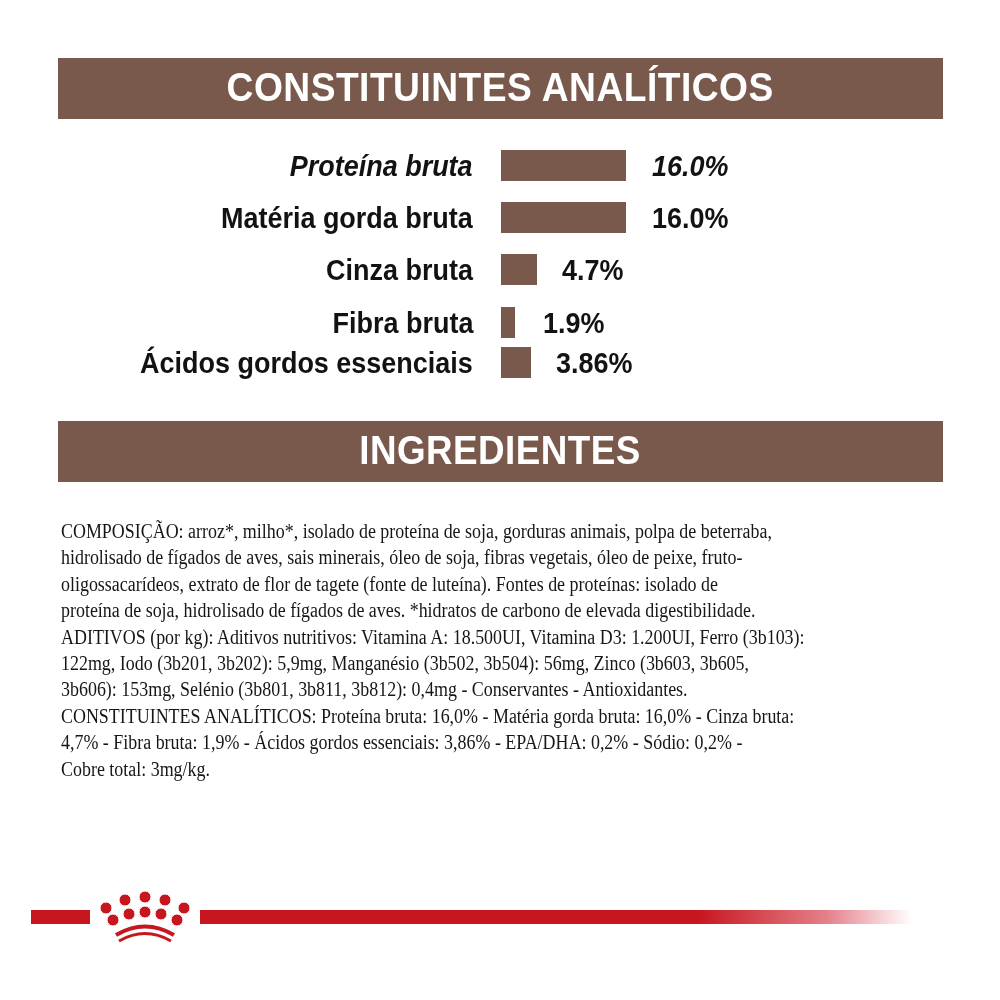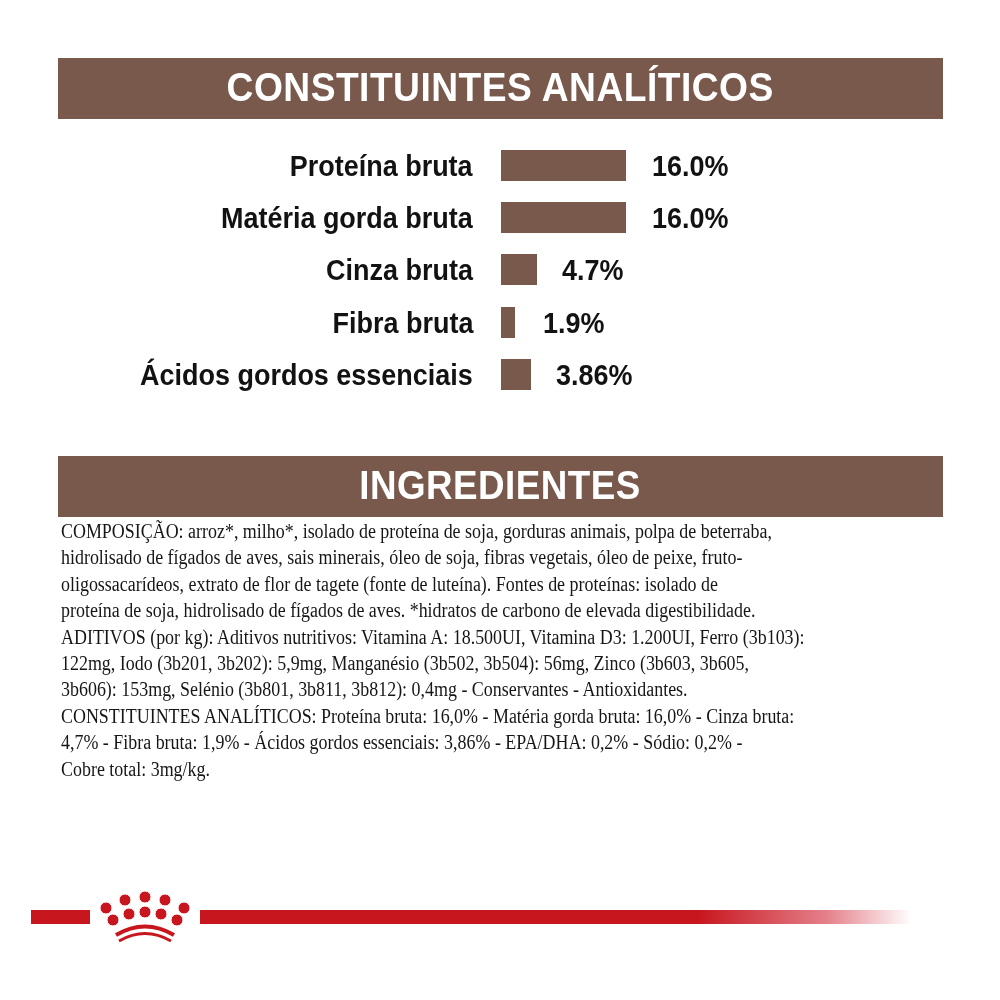--- a/index.html
+++ b/index.html
@@ -13,21 +13,21 @@
     position: absolute; left: 58px; width: 885px; height: 61px;
     background: #7a594d;
   }
   .header-title {
     position: absolute; left: 0; right: 0; top: 0; height: 58px;
     display: flex; align-items: center; justify-content: center;
     color: #ffffff; font-weight: bold; font-size: 40px; letter-spacing: 0.5px;
   }
   .header-title span { display: inline-block; transform: scaleX(0.93); white-space: nowrap; }
   #hdr1 { top: 58px; }
-  #hdr2 { top: 456px; }
+  #hdr2 { top: 421px; }
   #hdr2 .header-title span { transform: scaleX(0.92); }
 
   .row { position: absolute; left: 0; width: 1000px; height: 31px; }
   .row-label {
     position: absolute; right: 527px; top: -4px; line-height: 40px;
     font-weight: bold; font-size: 29px; white-space: nowrap; color: #121212;
     transform: scaleX(0.93); transform-origin: right center;
   }
   .row-bar { position: absolute; left: 501px; top: 0; height: 31px; background: #7a594d; }
   .row-value {
@@ -51,41 +51,41 @@
 </style>
 </head>
 <body>
 
 <div id="hdr1" class="header-bar">
   <div class="header-title">
       <span>CONSTITUINTES ANALÍTICOS</span>
     </div>
 </div>
 
-<div class="row" style="top:150px;">
+<div class="row" style="top:150px;font-style:italic;">
   <span class="row-label">Proteína bruta</span>
   <div class="row-bar" style="width:125px;"></div>
   <span class="row-value" style="left:652px;">16.0%</span>
 </div>
 <div class="row" style="top:202px;">
   <span class="row-label">Matéria gorda bruta</span>
   <div class="row-bar" style="width:125px;"></div>
   <span class="row-value" style="left:652px;">16.0%</span>
 </div>
 <div class="row" style="top:254px;">
   <span class="row-label">Cinza bruta</span>
   <div class="row-bar" style="width:36px;"></div>
   <span class="row-value" style="left:562px;">4.7%</span>
 </div>
 <div class="row" style="top:307px;text-decoration:underline;">
   <span class="row-label">Fibra bruta</span>
   <div class="row-bar" style="width:14px;"></div>
   <span class="row-value" style="left:543px;">1.9%</span>
 </div>
-<div class="row" style="top:359px;">
+<div class="row" style="top:347px;">
   <span class="row-label">Ácidos gordos essenciais</span>
   <div class="row-bar" style="width:30px;"></div>
   <span class="row-value" style="left:556px;">3.86%</span>
 </div>
 
 <div id="hdr2" class="header-bar">
   <div class="header-title">
       <span>INGREDIENTES</span>
     </div>
 </div>

